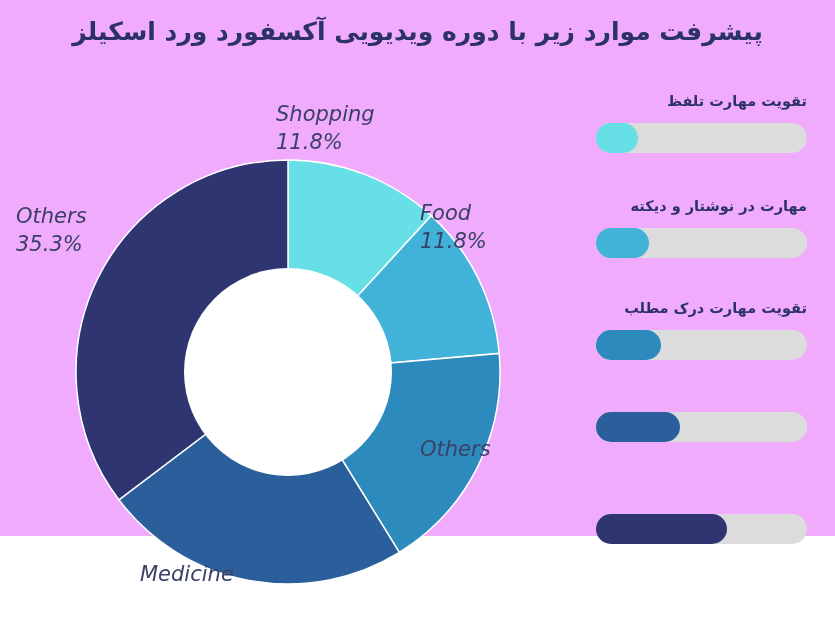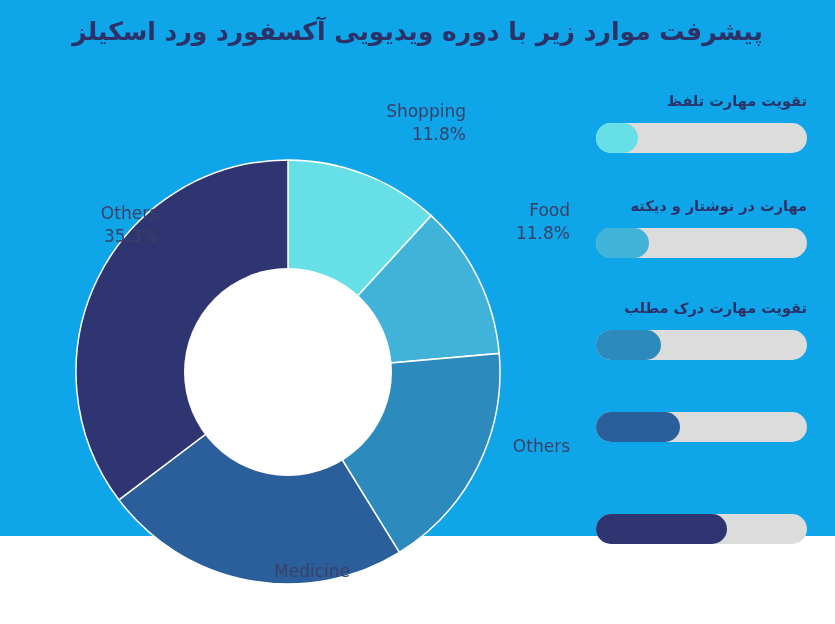--- a/index.html
+++ b/index.html
@@ -12,21 +12,21 @@
     height: 624px;
     overflow: hidden;
     font-family: "DejaVu Sans", "Liberation Sans", sans-serif;
     position: relative;
   }
 
   #page {
     position: relative;
     width: 835px;
     height: 536px;
-    background: #0ea5e9;
+    background: #f0abfc;
   }
 
   
   .title {
     position: absolute;
     top: 14px;
     left: 0;
     width: 835px;
     text-align: center;
     direction: rtl;
@@ -49,23 +49,24 @@
   }
   .donut-svg {
     position: absolute;
     left: 0;
     top: 0;
   }
 
   .slice-label {
     position: absolute;
     font-family: "DejaVu Sans", "Liberation Sans", sans-serif;
-    font-size: 17px;
+    font-style: italic;
+    font-size: 21px;
     color: #3b4166;
-    text-align: right;
+    text-align: left;
     line-height: 1.34;
     white-space: nowrap;
   }
   .slice-label .pct { display: block; }
 
   
   .lbl-shopping { left: 276px; top: 10px;  width: 190px; }
   .lbl-food     { left: 420px; top: 109px; width: 150px; }
   .lbl-bills    { left: 420px; top: 345px; width: 150px; }
   .lbl-medicine { left: 140px; top: 470px; width: 210px; }

